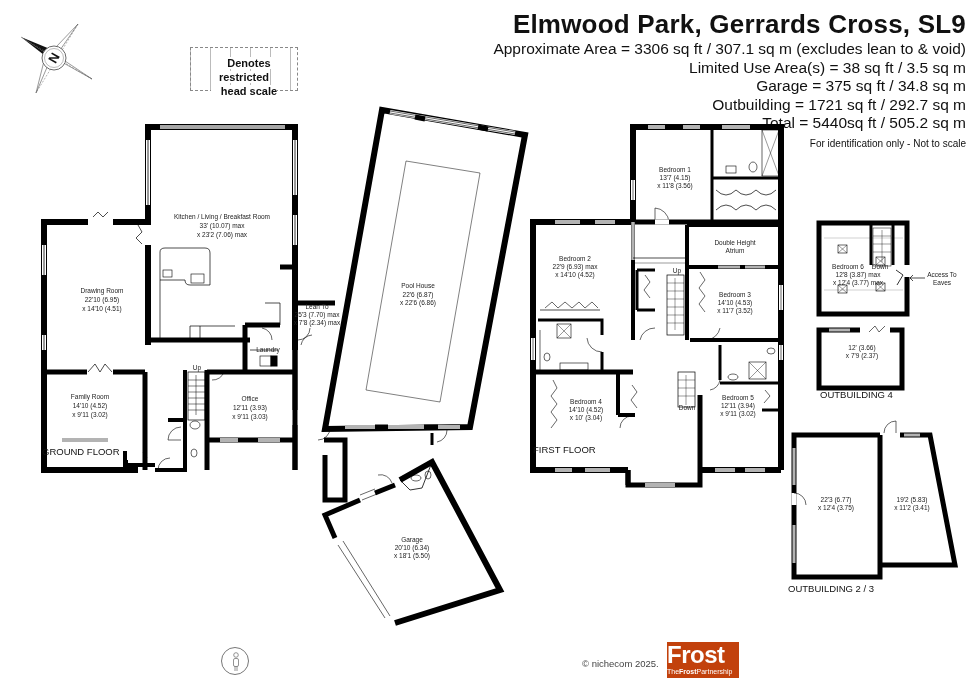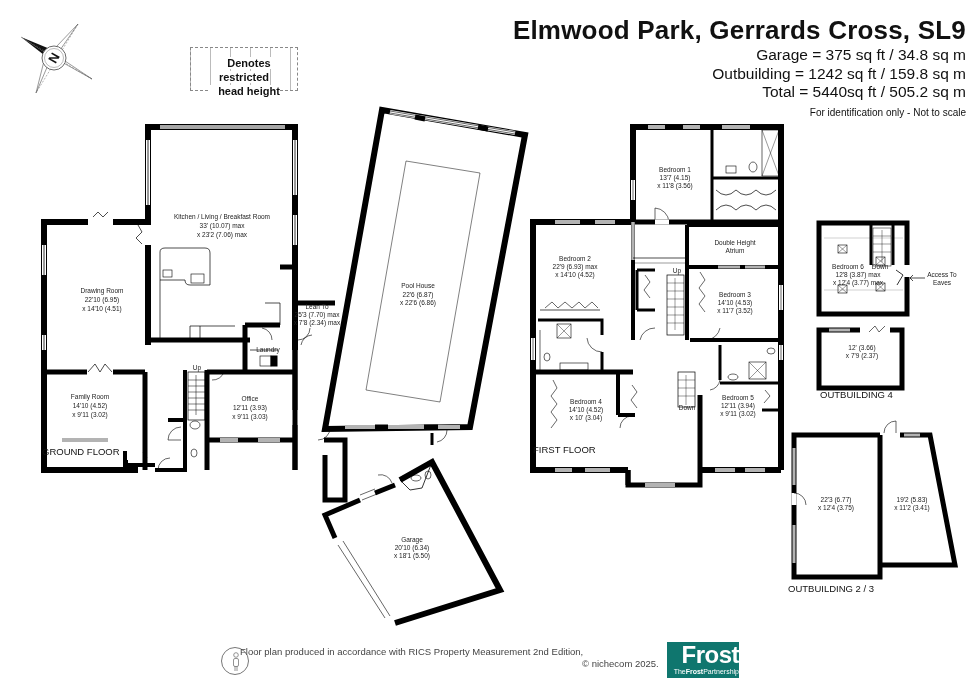--- a/index.html
+++ b/index.html
@@ -1,50 +1,52 @@
 <!DOCTYPE html>
 <html><head>
 <meta charset="utf-8">
 <style>
   html, body { margin:0; padding:0; background:#ffffff; }
   body { width:980px; height:699px; position:relative; overflow:hidden; font-family:"Liberation Sans", sans-serif; color:#111; }
-  .title-block { position:absolute; right:14px; top:14px; text-align:right; }
+  .title-block { position:absolute; right:14px; top:8px; text-align:right; }
   .title { font-size:26px; font-weight:bold; line-height:32px; letter-spacing:0.2px; }
   .area-line { font-size:15.5px; line-height:18.5px; }
   .disclaimer { font-size:10px; line-height:14px; margin-top:4px;text-align:right; }
   .legend-box { position:absolute; left:190px; top:47px; width:108px; height:44px; border:1px dashed #888;
     background-image: repeating-linear-gradient(90deg, transparent 0 19px, #bbb 19px 20px);
     background-size: 20px 100%; text-align:center; font-size:11px; font-weight:bold; line-height:14px; padding-top:8px; box-sizing:border-box; }
   .legend-box span { background:#fff;padding-left:10px; }
   svg.plan { position:absolute; left:0; top:0; }
   .lbl { font-family:"Liberation Sans", sans-serif; font-size:6.5px; fill:#222; text-anchor:middle; }
   .floor-lbl { font-family:"Liberation Sans", sans-serif; font-size:9.5px; fill:#111; }
   .footer { position:absolute; left:240px; top:646px; font-size:9.5px; color:#444; line-height:11.5px; }
   .footer .copy { position:absolute; left:342px; top:11.5px; white-space:nowrap;text-align:center; }
   .person-icon { position:absolute; left:221px; top:647px; width:28px; height:28px; border:1px solid #777; border-radius:50%; box-sizing:border-box; }
   .person-icon svg { position:absolute; left:0; top:0; }
-  .logo { position:absolute; left:667px; top:642px; width:72px; height:36px; background:#0f766e; color:#fff; text-align:right; }
+  .logo { position:absolute; left:667px; top:642px; width:72px; height:36px; background:#c2410c; color:#fff; text-align:left; }
   .logo .big { font-size:24px; font-weight:bold; line-height:26px; letter-spacing:-0.5px; }
   .logo .small { font-size:7px; line-height:8px; }
   .logo .small b { font-weight:bold; }
 </style>
 </head>
 <body>
 
 <div class="title-block">
   <div class="title">Elmwood Park, Gerrards Cross, SL9</div>
+  <div class="area-line">Approximate Area = 3306 sq ft / 307.1 sq m (excludes lean to &amp; void)</div>
+  <div class="area-line">Limited Use Area(s) = 38 sq ft / 3.5 sq m</div>
   <div class="area-line">Garage = 375 sq ft / 34.8 sq m</div>
-  <div class="area-line">Outbuilding = 1242 sq ft / 159.8 sq m</div>
+  <div class="area-line">Outbuilding = 1721 sq ft / 292.7 sq m</div>
   <div class="area-line">Total = 5440sq ft / 505.2 sq m</div>
   <div class="disclaimer">For identification only - Not to scale</div>
 </div>
 
 <div class="legend-box">
   <span>Denotes restricted</span><br>
-  <span>head height</span>
+  <span>head scale</span>
 </div>
 
 <svg class="plan" width="980" height="699" viewBox="0 0 980 699" xmlns="http://www.w3.org/2000/svg">
 
   <g transform="translate(52,57)">
     <polygon points="-31,-20 -2,-8 0,0" fill="#111"></polygon>
     <polygon points="-31,-20 -8,-2 0,0" fill="#111"></polygon>
     <polygon points="26,-33 6,-4 0,0 4,-10" fill="none" stroke="#555" stroke-width="0.6"></polygon>
     <polygon points="40,22 8,4 0,0 10,2" fill="none" stroke="#555" stroke-width="0.6"></polygon>
     <polygon points="-16,36 -4,8 0,0 -8,4" fill="none" stroke="#555" stroke-width="0.6"></polygon>
@@ -448,19 +450,18 @@
 
 <div class="person-icon">
   <svg width="28" height="28" viewBox="0 0 28 28">
     <circle cx="14" cy="7" r="2.3" fill="none" stroke="#777" stroke-width="0.8"></circle>
     <rect x="11.5" y="10.5" width="5" height="8" rx="1.5" fill="none" stroke="#777" stroke-width="0.8"></rect>
     <line x1="13" y1="18" x2="13" y2="23" stroke="#777" stroke-width="0.8"></line>
     <line x1="15" y1="18" x2="15" y2="23" stroke="#777" stroke-width="0.8"></line>
   </svg>
 </div>
 <div class="footer">
-  <div>Floor plan produced in accordance with RICS Property Measurement 2nd Edition,</div>
   <div class="copy">© nichecom 2025.</div>
 </div>
 <div class="logo">
   <div class="big">Frost</div>
   <div class="small"><span>The</span><b>Frost</b><span>Partnership</span></div>
 </div>
 
 </body></html>

